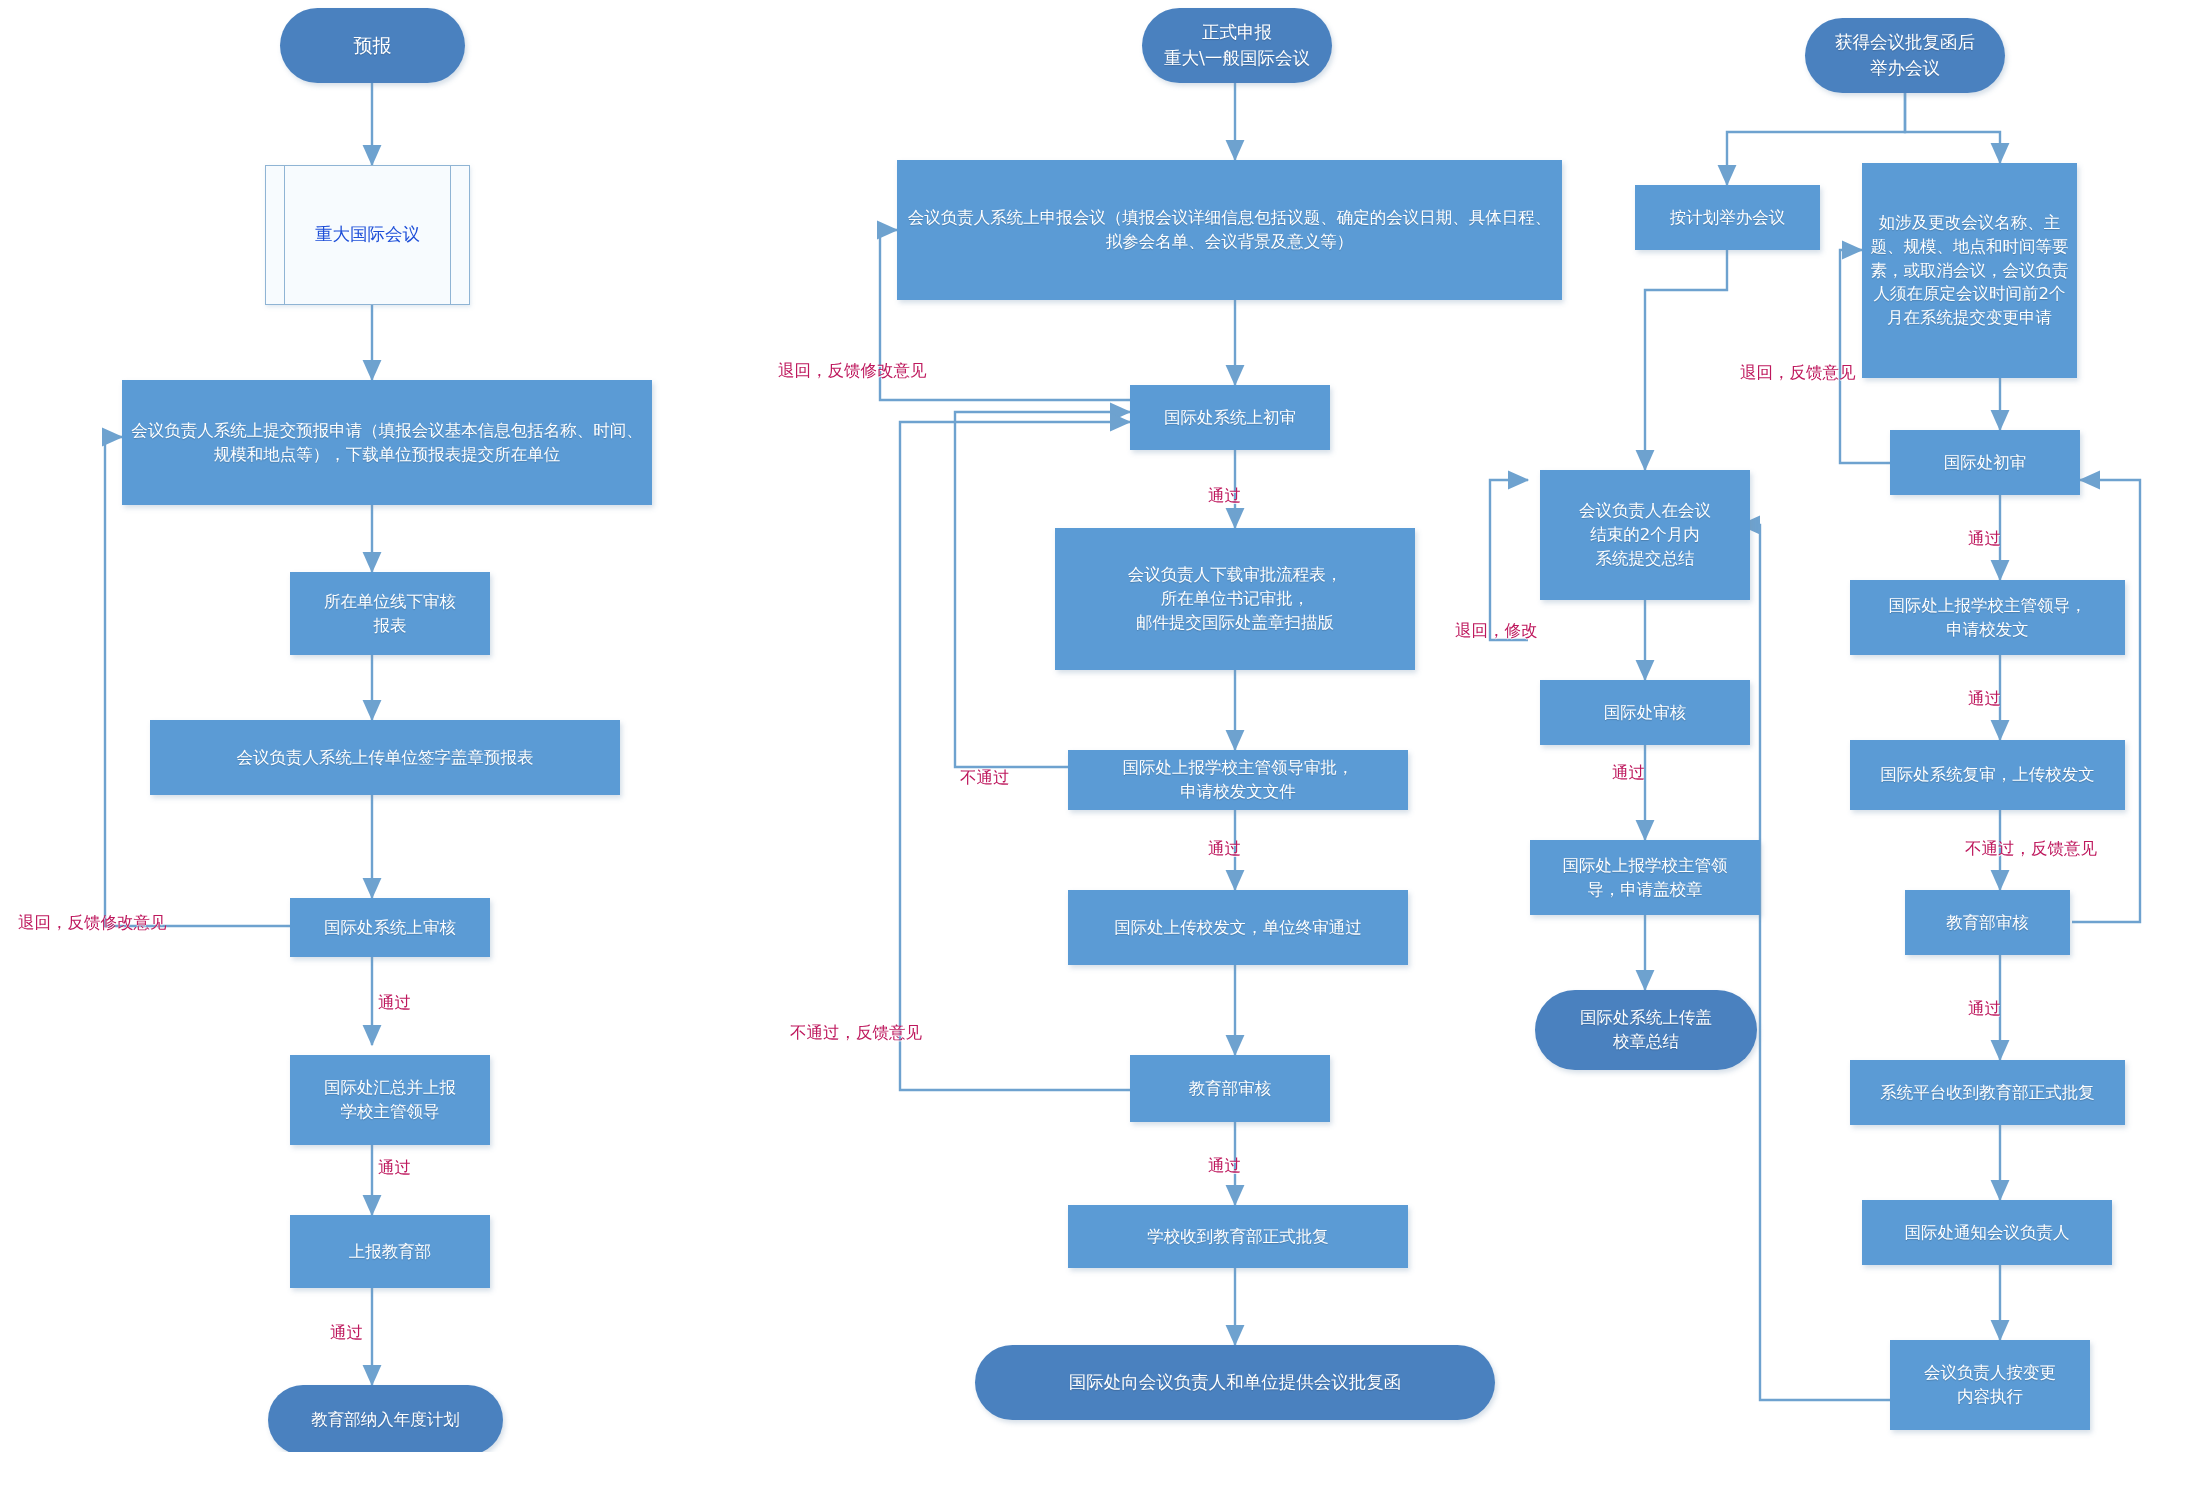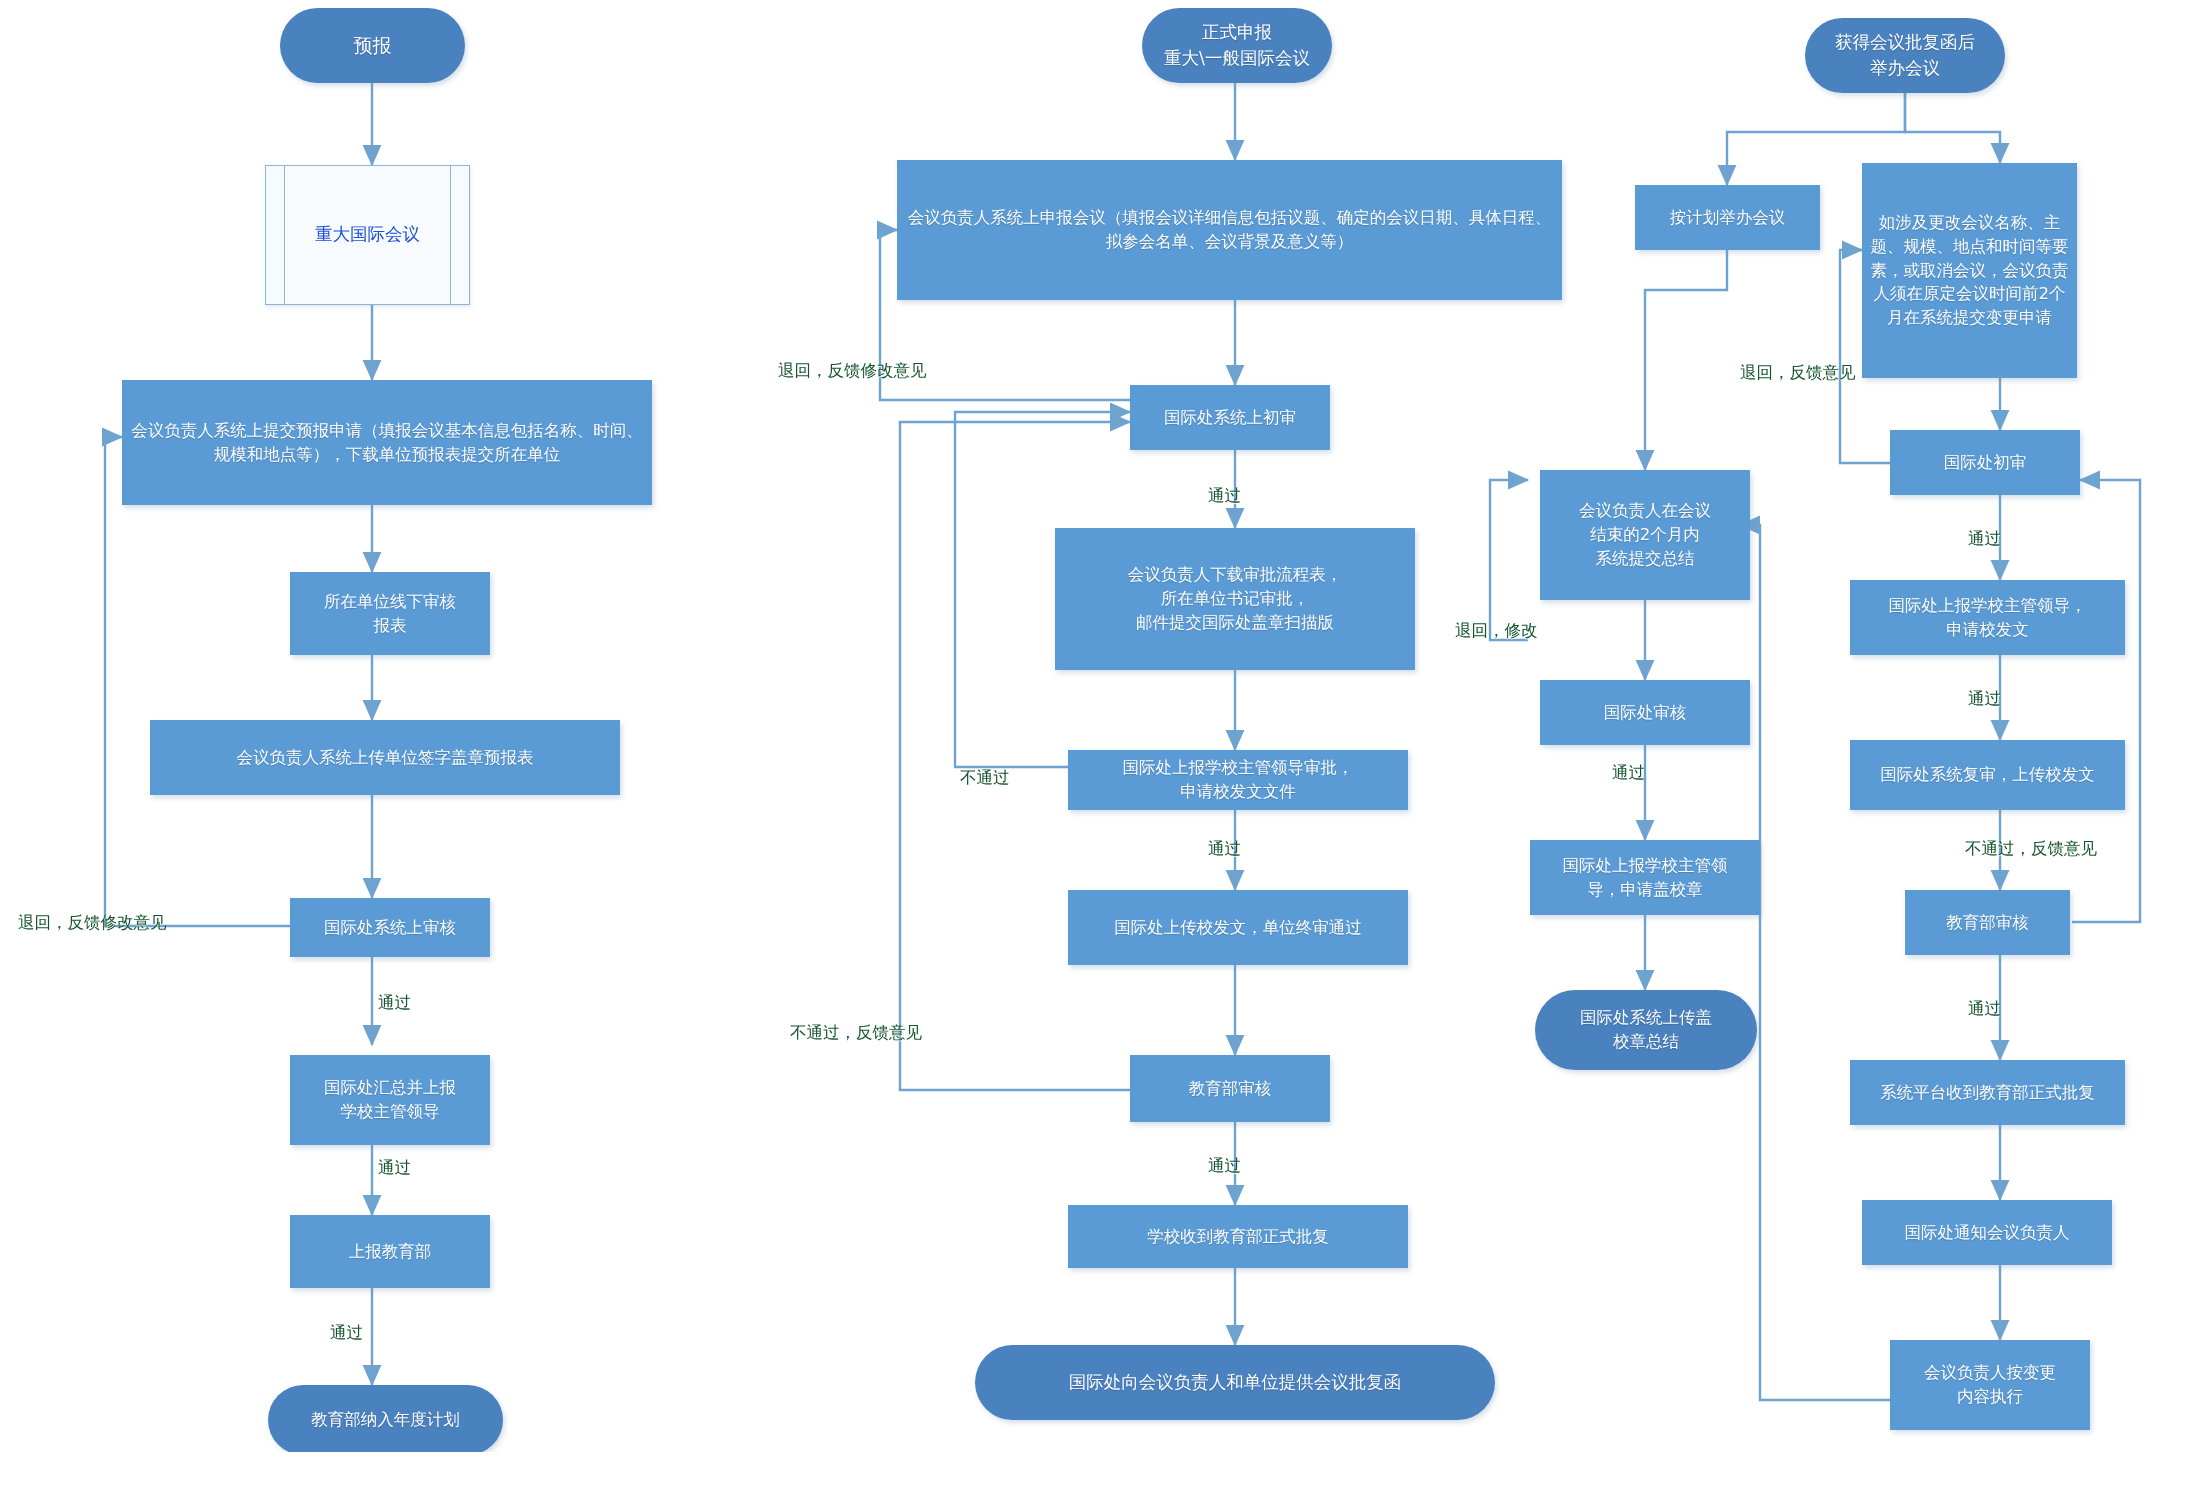--- a/index.html
+++ b/index.html
@@ -8,21 +8,21 @@
   svg.wires{position:absolute;left:0;top:0;width:2212px;height:1511px;pointer-events:none;}
   .node{position:absolute;box-sizing:border-box;display:flex;align-items:center;justify-content:center;
         text-align:center;color:#ffffff;line-height:1.45;padding:4px 8px;
         text-shadow:0 1px 1px rgba(0,0,0,.18);}
   .proc{background:#5b9bd5;box-shadow:2px 3px 5px rgba(120,150,180,.30);}
   .term{background:#4a81bf;border-radius:999px;box-shadow:2px 3px 5px rgba(120,150,180,.30);}
   .predef{background:#f7fbfe;border:1px solid #8fb4d4;color:#1d4ed8;text-shadow:none;
           box-shadow:1px 2px 4px rgba(140,170,200,.25);}
   .predef .bar{position:absolute;top:0;bottom:0;width:1px;background:#8fb4d4;}
   .predef .bar.l{left:18px;} .predef .bar.r{right:18px;}
-  .elabel{position:absolute;color:#14532d;white-space:nowrap;text-shadow:0 1px 0 #fff;} .f16{font-size:16.5px;} .f17{font-size:17.5px;} .f19{font-size:19px;}
+  .elabel{position:absolute;color:#be185d;white-space:nowrap;text-shadow:0 1px 0 #fff;} .f16{font-size:16.5px;} .f17{font-size:17.5px;} .f19{font-size:19px;}
 </style>
 </head>
 <body>
 
 <div id="stage">
 
   <svg class="wires" viewBox="0 0 2212 1511">
     <defs>
       <marker id="ah" markerWidth="11" markerHeight="11" refX="8.5" refY="4" orient="auto">
         <path d="M0,0 L9,4 L0,8 z" fill="#6ea2cf"></path>

